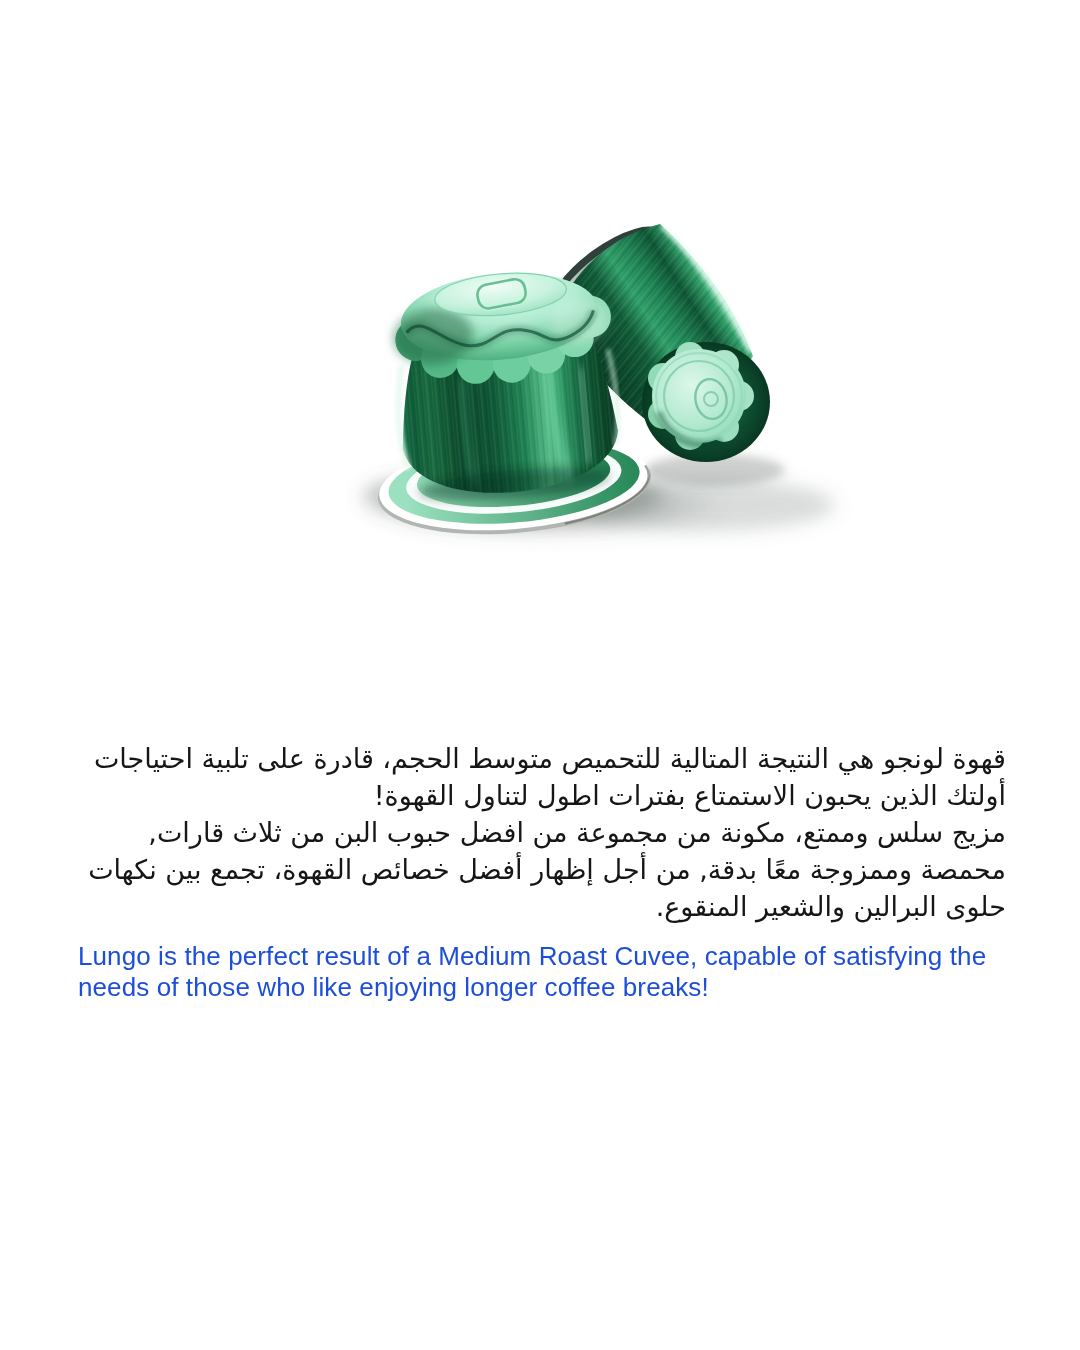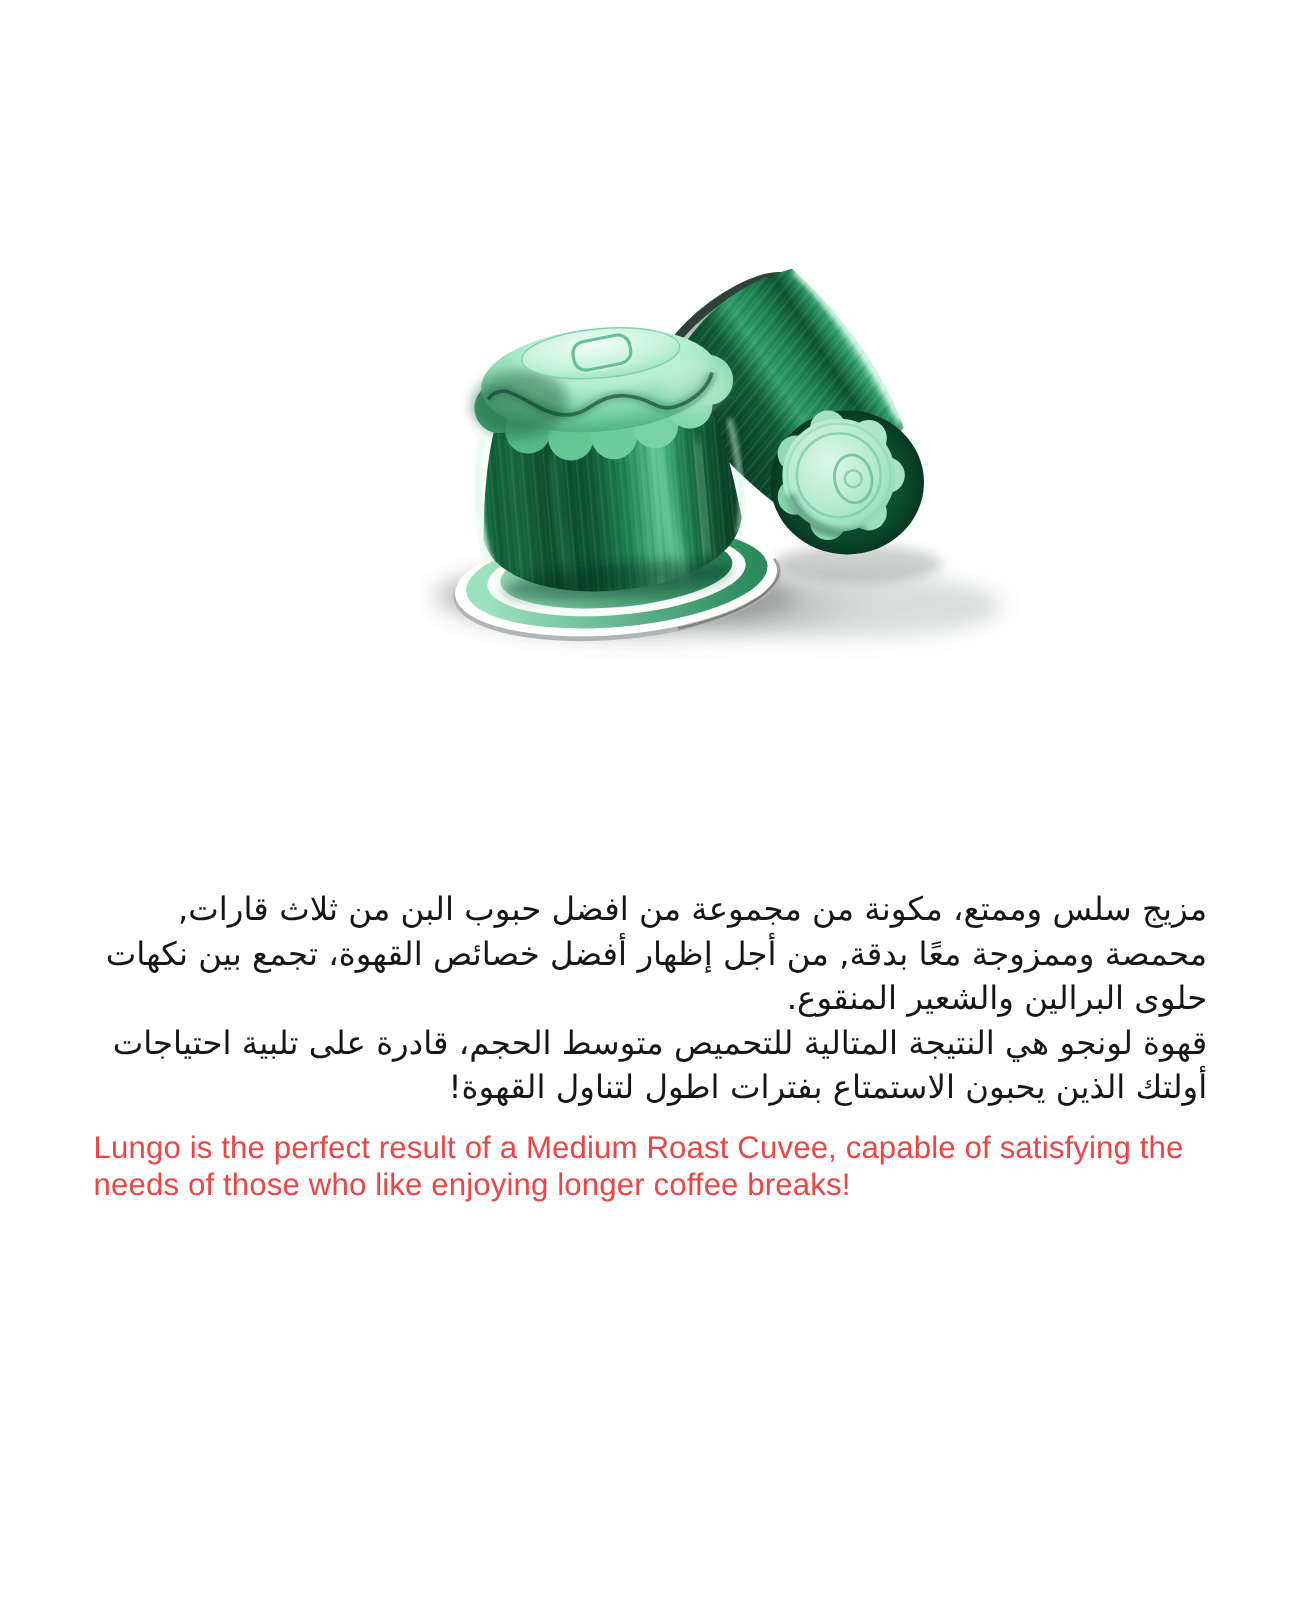--- a/index.html
+++ b/index.html
@@ -6,21 +6,21 @@
   body{width:1080px;height:1350px;font-family:"Liberation Sans",sans-serif;}
   .canvas{position:relative;width:1080px;height:1350px;background:#ffffff;overflow:hidden;}
   .product-figure{position:absolute;left:0;top:0;width:1080px;height:700px;margin:0;}
   .product-figure svg{display:block;}
   .text-wrap{position:absolute;left:78px;right:74px;top:740px;}
   .ar{direction:rtl;text-align:right;font-family:"DejaVu Sans",sans-serif;
       font-size:27px;line-height:37px;color:#161616;}
   .ar p{margin:0;}
   .en{margin-top:16px;direction:ltr;text-align:left;
       font-family:"Liberation Sans",sans-serif;font-size:26px;line-height:31px;
-      color:#ef4444;letter-spacing:0.1px;}
+      color:#1d4ed8;letter-spacing:0.1px;}
   .en p{margin:0;}
 </style>
 </head>
 <body>
 
 <div class="canvas">
 
   <figure class="product-figure">
     <svg width="1080" height="700" viewBox="0 0 1080 700">
       <defs>
@@ -192,21 +192,21 @@
           <ellipse cx="516" cy="294" rx="66" ry="20.5" fill="url(#plateau)" stroke="#82d2aa" stroke-width="1.2"></ellipse>
           <rect x="493" y="283" width="48" height="24" rx="10" transform="rotate(-6 517 294)" fill="none" stroke="rgba(255,255,255,0.55)" stroke-width="1.2"></rect>
           <rect x="493" y="281.5" width="48" height="24" rx="10" transform="rotate(-6 517 294)" fill="none" stroke="#68bf94" stroke-width="2.6"></rect>
         </g>
       </g>
     </svg>
   </figure>
 
   <section class="text-wrap">
     <div class="ar">
+      <p>قهوة لونجو هي النتيجة المتالية للتحميص متوسط الحجم، قادرة على تلبية احتياجات أولتك الذين يحبون الاستمتاع بفترات اطول لتناول القهوة!</p>
       <p>مزيج سلس وممتع، مكونة من مجموعة من افضل حبوب البن من ثلاث قارات, محمصة وممزوجة معًا بدقة, من أجل إظهار أفضل خصائص القهوة، تجمع بين نكهات حلوى البرالين والشعير المنقوع.</p>
-      <p>قهوة لونجو هي النتيجة المتالية للتحميص متوسط الحجم، قادرة على تلبية احتياجات أولتك الذين يحبون الاستمتاع بفترات اطول لتناول القهوة!</p>
     </div>
     <div class="en">
       <p>Lungo is the perfect result of a Medium Roast Cuvee, capable of satisfying the needs of those who like enjoying longer coffee breaks!</p>
     </div>
   </section>
 
 </div>
 
 </body></html>

